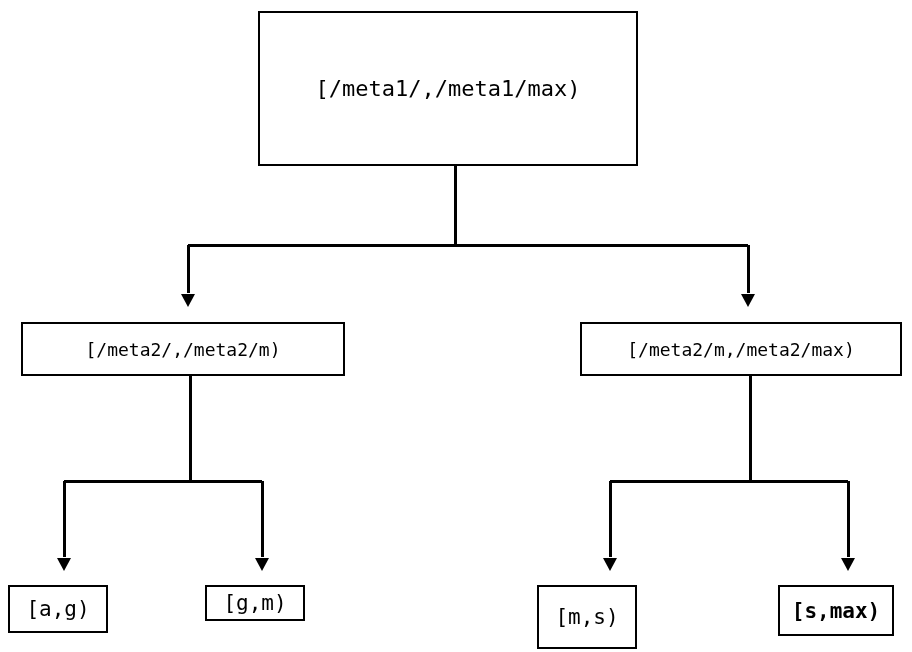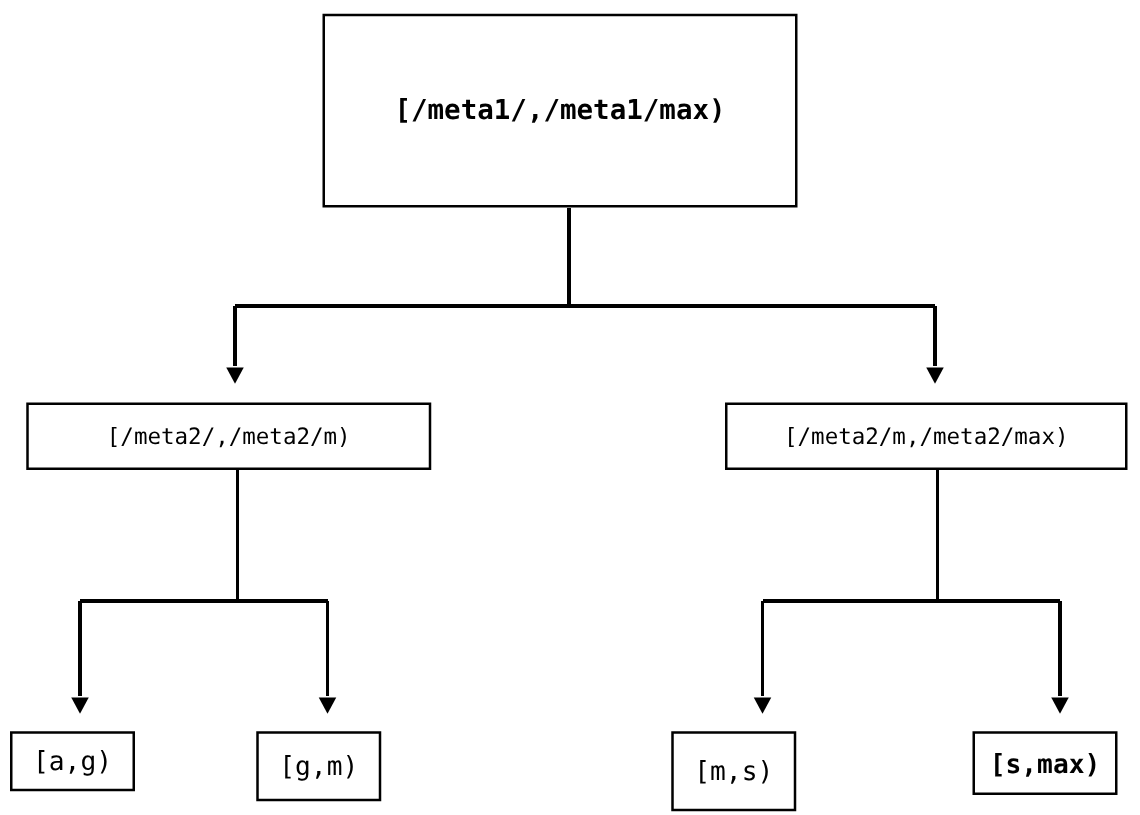--- a/index.html
+++ b/index.html
@@ -43,21 +43,21 @@
     letter-spacing: 0px;
     color: #000000;
   }
   
   #node-root {
     left: 258px;
     top: 11px;
     width: 380px;
     height: 155px;
   }
-  #node-root .node-label { font-size: 22px; font-weight: bold; }
+  #node-root .node-label { font-size: 22px; }
 
   
   #node-mid-left {
     left: 21px;
     top: 322px;
     width: 324px;
     height: 54px;
   }
   #node-mid-right {
     left: 580px;
@@ -73,21 +73,21 @@
   #node-leaf-ag {
     left: 8px;
     top: 585px;
     width: 100px;
     height: 48px;
   }
   #node-leaf-gm {
     left: 205px;
     top: 585px;
     width: 100px;
-    height: 56px;
+    height: 36px;
   }
   #node-leaf-ms {
     left: 537px;
     top: 585px;
     width: 100px;
     height: 64px;
   }
   #node-leaf-smax {
     left: 778px;
     top: 585px;

